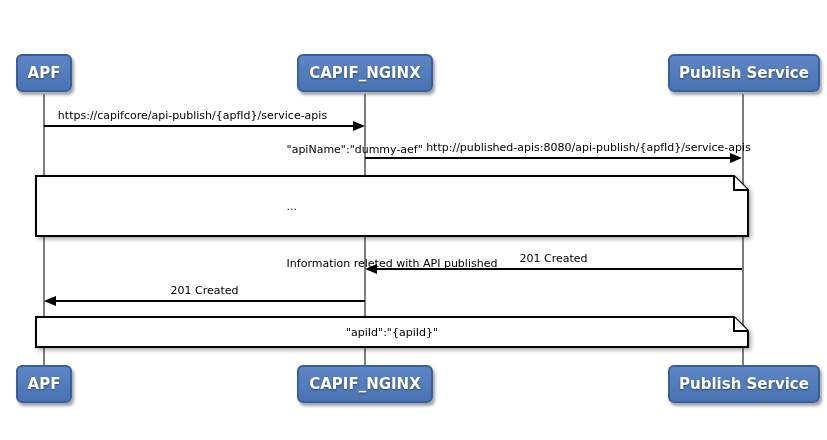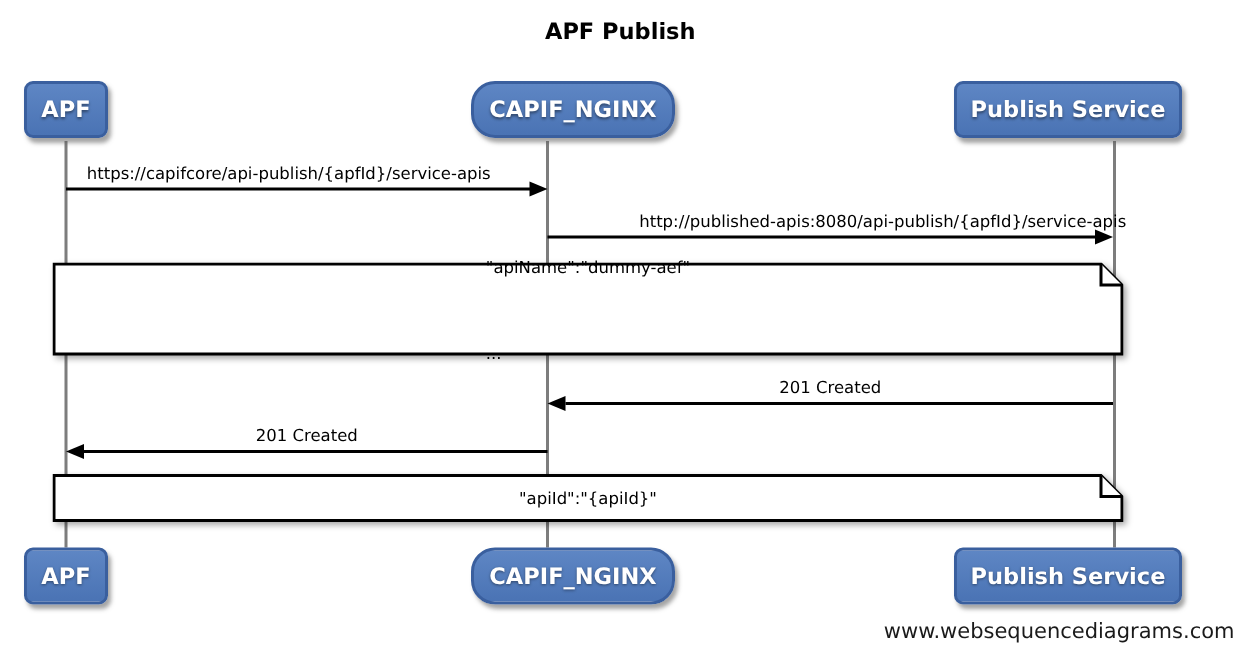--- a/index.html
+++ b/index.html
@@ -26,22 +26,22 @@
   .actor {
     position:absolute; height:34px; z-index:4;
     background:linear-gradient(180deg,#5e86c4 0%,#4a73b4 100%);
     border:2px solid #3a5f9e; border-radius:6px;
     box-shadow:2px 3px 3px rgba(90,90,90,0.55);
     display:flex; align-items:center; justify-content:center;
     color:#fff; font-size:15px; font-weight:bold;
     text-shadow:0 1px 2px rgba(0,0,0,0.45);
   }
   .a-apf     { left:16px;  width:52px;  }
-  .a-capif   { left:314px; width:132px;border-radius:16px; }
-  .a-publish { left:636px; width:148px; }
+  .a-capif   { left:297px; width:132px; }
+  .a-publish { left:668px; width:148px; }
   .row-top    { top:54px; }
   .row-bottom { top:365px; }
   
   .msg-label {
     position:absolute; height:15px; z-index:2;
     font-size:11px; text-align:center; white-space:nowrap; color:#000;
   }
   .msg-line {
     position:absolute; height:0; border-top:2px solid #000; z-index:2;
   }
@@ -81,21 +81,20 @@
   .watermark {
     position:absolute; top:413px; right:4px;
     font-size:14px; color:#1a1a1a;
   }
 </style>
 </head>
 <body>
 
 <div id="canvas">
 
-  <div class="title">APF Publish</div>
 
   <div class="lifeline l-apf"></div>
   <div class="lifeline l-capif"></div>
   <div class="lifeline l-publish"></div>
 
   <div class="actor a-apf row-top">
     <span>APF</span>
   </div>
   <div class="actor a-capif row-top">
     <span>CAPIF_NGINX</span>
@@ -114,20 +113,21 @@
 
   <div class="note note1">
     <svg width="714" height="63" viewBox="0 0 714 63">
       <path d="M1,1 L699,1 L713,15 L713,61 L1,61 Z" fill="#ffffff" stroke="#000000" stroke-width="2"></path>
       <path d="M699,1 L699,15 L713,15" fill="#ffffff" stroke="#000000" stroke-width="2"></path>
     </svg>
     <div class="note-text">
       <div class="block">
         <div>"apiName":"dummy-aef"</div>
         <div>...</div>
+        <div>Information releted with API published</div>
       </div>
     </div>
   </div>
 
   <div class="msg-label lbl-m3">201 Created</div>
   <div class="msg-line lin-m3"></div>
   <div class="arrow-head left hd-m3"></div>
 
   <div class="msg-label lbl-m4">201 Created</div>
   <div class="msg-line lin-m4"></div>
@@ -148,15 +148,14 @@
   <div class="actor a-apf row-bottom">
     <span>APF</span>
   </div>
   <div class="actor a-capif row-bottom">
     <span>CAPIF_NGINX</span>
   </div>
   <div class="actor a-publish row-bottom">
     <span>Publish Service</span>
   </div>
 
-  <div class="watermark">www.websequencediagrams.com</div>
 
 </div>
 
 </body></html>

